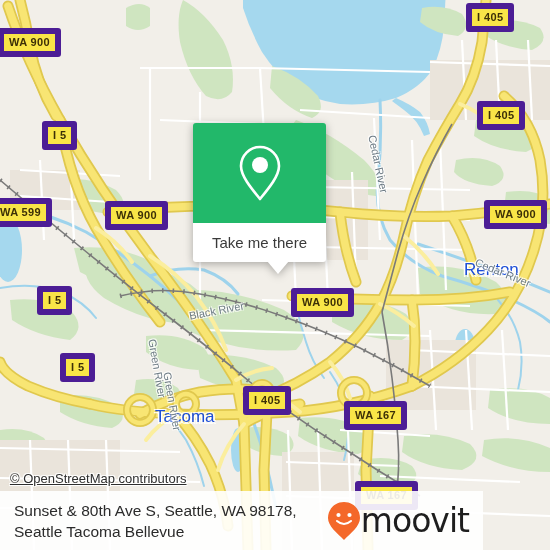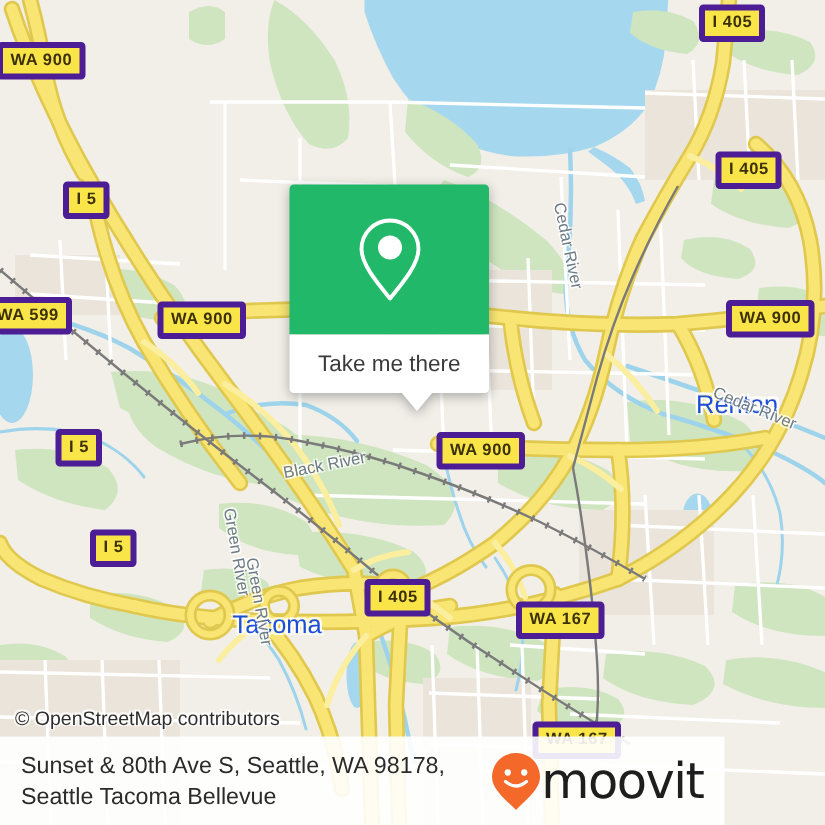--- a/index.html
+++ b/index.html
@@ -27,21 +27,21 @@
     position: absolute;
     inset: 0;
     width: 550px;
     height: 550px;
   }
 
   
   .shield {
     position: absolute;
     background: #F9E547;
-    border: 4px solid #4c1d95;
+    border: 6px solid #4c1d95;
     border-radius: 3px;
     color: #3C3007;
     font-family: "Liberation Sans", sans-serif;
     font-weight: bold;
     font-size: 11px;
     line-height: 12px;
     padding: 2px 5px 3px 5px;
     white-space: nowrap;
     letter-spacing: 0.4px;
     box-sizing: border-box;
@@ -83,20 +83,21 @@
     top: 471px;
     font-size: 13px;
     color: #2E2E2E;
     font-family: "Liberation Sans", sans-serif;
     text-shadow:
       -1px -1px 0 rgba(255,255,255,.9),
        1px -1px 0 rgba(255,255,255,.9),
       -1px  1px 0 rgba(255,255,255,.9),
        1px  1px 0 rgba(255,255,255,.9);
     z-index: 40;
+    text-decoration: underline;
   }
 
   
   #popup-card {
     position: absolute;
     left: 193px;
     top: 123px;
     width: 133px;
     z-index: 30;
     filter: drop-shadow(0 2px 4px rgba(0,0,0,.30));

